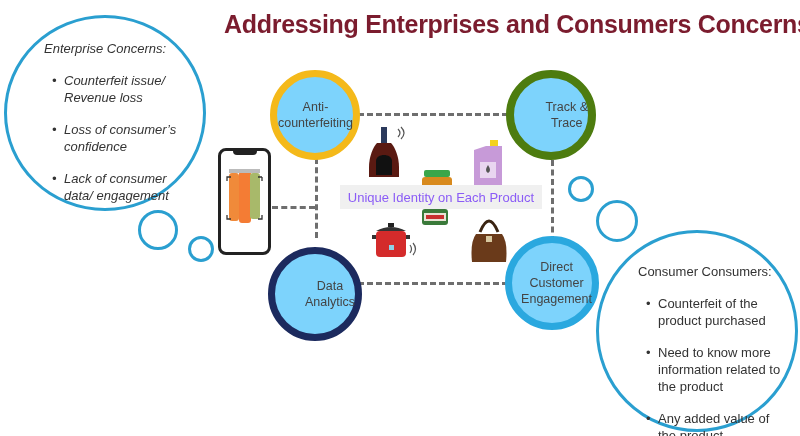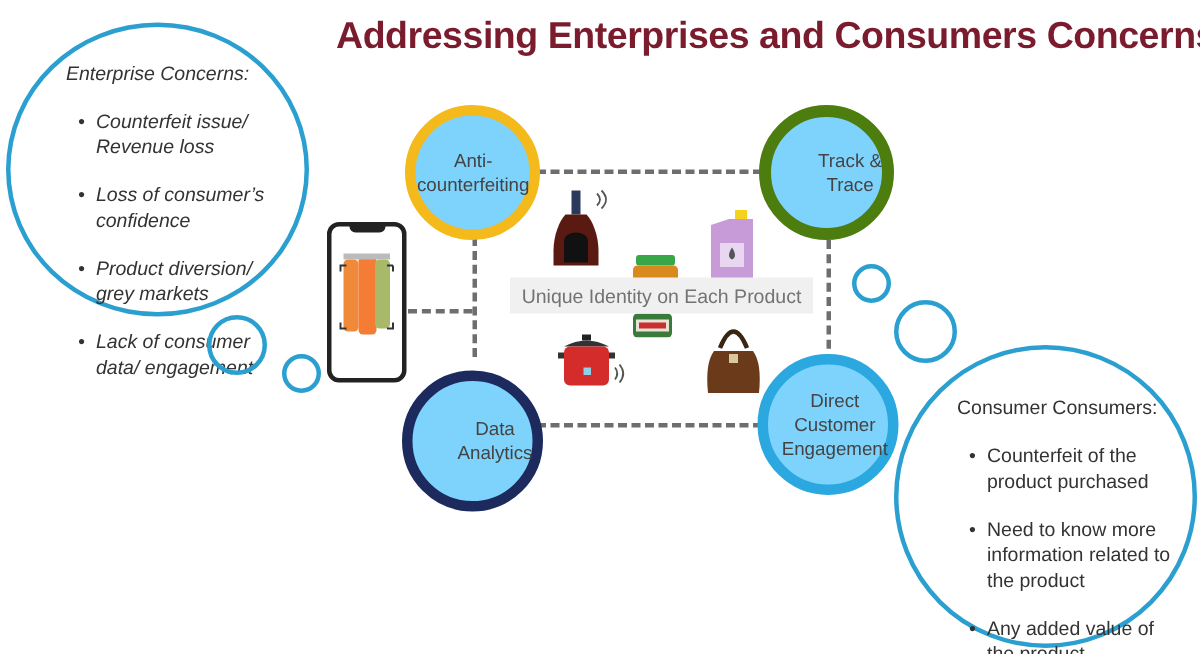--- a/index.html
+++ b/index.html
@@ -7,37 +7,36 @@
   .title { position:absolute; left:224px; top:10px; font-size:25px; font-weight:bold; color:#7b1c2e; letter-spacing:-0.3px; white-space:nowrap; }
   .bubble { position:absolute; border:3px solid #2a9fd0; border-radius:50%; box-sizing:border-box; background:#fff; }
   .bubble-text { position:absolute; font-size:13px; color:#333; line-height:17px; }
   .bubble-text ul { margin:2px 0 0 0; padding-left:12px; list-style:none; }
   .bubble-text li { position:relative; padding-left:8px;margin-top:15px; }
   .bubble-text li::before { content:"•"; position:absolute; left:-4px; top:0; font-size:13px; }
   .small-bubble { position:absolute; border:3px solid #2a9fd0; border-radius:50%; box-sizing:border-box; }
   .node { position:absolute; border-radius:50%; box-sizing:border-box; background:#7dd3fc; display:flex; align-items:center; justify-content:flex-end; text-align:center; font-size:12.5px; color:#444; line-height:16px; }
   .dash-h { position:absolute; height:0; border-top:3px dashed #6e6e6e; }
   .dash-v { position:absolute; width:0; border-left:3px dashed #6e6e6e; }
-  .uid-label { position:absolute; left:340px; top:185px; width:202px; height:24px; background:#f0f0f0; font-size:13px; color:#737373; display:flex; align-items:center; justify-content:center; }
+  .uid-label { position:absolute; left:340px; top:185px; width:202px; height:24px; background:#f0f0f0; font-size:13px; color:#8b5cf6; display:flex; align-items:center; justify-content:center; }
   .phone { position:absolute; left:218px; top:148px; width:53px; height:107px; border:3px solid #222; border-radius:8px; background:#fff; box-sizing:border-box; }
   .phone .notch { position:absolute; left:12px; top:-1px; width:24px; height:5px; background:#222; border-radius:0 0 4px 4px; }
   .icon { position:absolute; }
 </style>
 </head>
 <body>
 
 <div class="title">Addressing Enterprises and Consumers Concerns</div>
 
 <div class="bubble" style="left:4px; top:15px; width:202px; height:196px;"></div>
 <div class="bubble-text" style="left:44px; top:40px; width:150px;font-style:italic;">
   <div>Enterprise Concerns:</div>
   <ul>
     <li>Counterfeit issue/ Revenue loss</li>
     <li>Loss of consumer’s confidence</li>
-    <li>Product diversion/ grey markets</li>
     <li>Lack of consumer data/ engagement</li>
   </ul>
 </div>
 <div class="small-bubble" style="left:138px; top:210px; width:40px; height:40px;"></div>
 <div class="small-bubble" style="left:188px; top:236px; width:26px; height:26px;"></div>
 
 <div class="bubble" style="left:596px; top:230px; width:202px; height:202px;"></div>
 <div class="bubble-text" style="left:638px; top:263px; width:150px;">
   <div>Consumer Consumers:</div>
   <ul>

